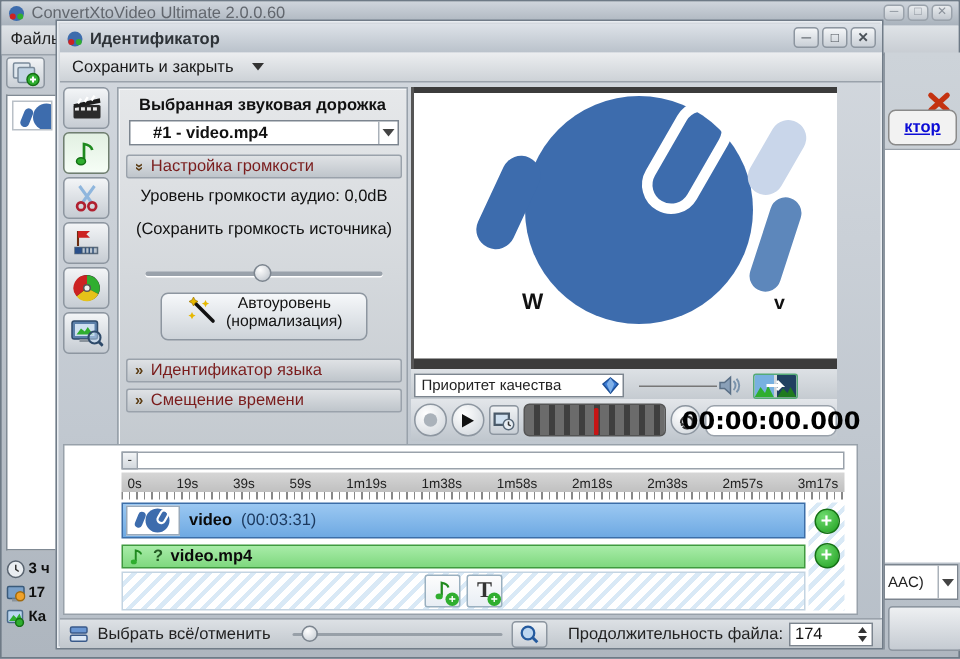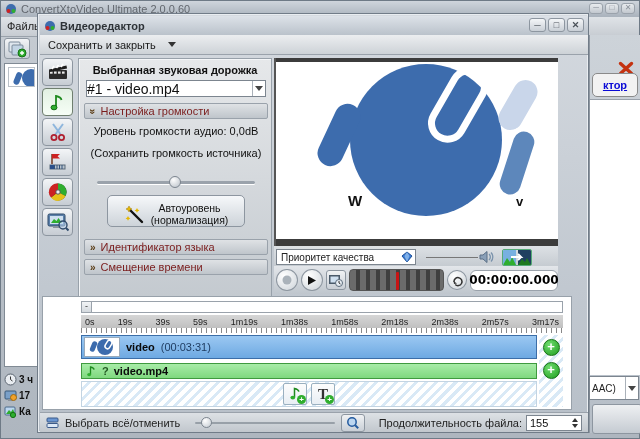--- a/index.html
+++ b/index.html
@@ -71,34 +71,34 @@
   .rail-btn { width:31px; height:28px; margin-bottom:2px; border:1px solid #8d96a0; border-radius:4px;
     background:linear-gradient(#f3f5f7,#c6ccd3); display:flex; align-items:center; justify-content:center; }
   .rail-btn.pressed { background:linear-gradient(#e2f0e2,#f6fef6); border-color:#6f7f6f; }
 
   
   .settings { position:absolute; left:40px; top:44px; width:194px; height:246px;
     border:1px solid #98a1aa; background:linear-gradient(#e6e8ea,#c3c9cf); box-shadow:inset 1px 1px 0 #f4f6f8; }
   .settings h3 { text-align:center; font-size:11px; color:#111; padding-top:5px; }
   .combo { position:absolute; left:7px; top:21px; width:180px; height:17px; background:#fff;
     border:1px solid #7c858f; display:flex; align-items:center; }
-  .combo .txt { flex:1; padding-left:0; font-size:14px; color:#111; }
+  .combo .txt { flex:1; padding-left:15px; font-size:11px; color:#111;font-weight:bold; }
   .section-bar { position:absolute; left:5px; width:184px; height:16px;
     background:linear-gradient(#dfe2e5,#bfc5cb); border:1px solid #9aa2ab; border-radius:2px;
     display:flex; align-items:center; gap:5px; padding-left:5px; }
   .section-bar .lbl { color:#7a1c1c; font-size:11px; }
   .chev { color:#5a3b12; font-size:10px; font-weight:bold; }
   .vol-text { position:absolute; left:0; width:194px; text-align:center; color:#111; font-size:11px; }
   .slider-groove { position:absolute; left:18px; top:122px; width:158px; height:3px;
     background:#9aa2ab; border-radius:2px; box-shadow:0 1px 0 #fff; }
   .slider-thumb { position:absolute; top:-5px; width:12px; height:12px; border-radius:50%;
     background:radial-gradient(circle at 35% 30%, #fdfdfd, #b9c0c8); border:1px solid #7c858f; }
   .auto-btn { position:absolute; left:28px; top:136px; width:138px; height:32px;
     border:1px solid #8d96a0; border-radius:5px; background:linear-gradient(#f6f8fa,#cdd3d9);
-    display:flex; align-items:flex-end; justify-content:center; gap:5px; }
+    display:flex; align-items:flex-start; justify-content:center; gap:5px; }
   .auto-btn .lines { text-align:center; font-size:10.5px; color:#111; line-height:12px; }
 
   
   .preview { position:absolute; left:236px; top:44px; width:284px; height:188px; background:#fff; border-left:2px solid #555; }
   .letterbox-top { position:absolute; left:0; top:0; width:100%; height:4px; background:#3c3c3c; }
   .letterbox-bottom { position:absolute; left:0; bottom:0; width:100%; height:7px; background:#3c3c3c; }
 
   
   .quality-row { position:absolute; left:236px; top:232px; width:284px; height:22px;
     background:linear-gradient(#dde1e5,#c3c9cf); display:flex; align-items:center; }
@@ -113,21 +113,21 @@
     background:linear-gradient(#e3e6ea,#bfc6cd); display:flex; align-items:center; gap:3px; padding-left:2px; }
   .round-btn { width:22px; height:22px; border-radius:50%; border:1px solid #8d96a0;
     background:radial-gradient(circle at 35% 30%, #fff, #cdd3d9); display:flex; align-items:center; justify-content:center; }
   .frame-btn { width:21px; height:20px; border:1px solid #8d96a0; border-radius:3px;
     background:linear-gradient(#f0f2f4,#c9cfd6); display:flex; align-items:center; justify-content:center; }
   .scrub { position:relative; width:96px; height:22px; border-radius:4px; border:1px solid #555;
     background:repeating-linear-gradient(90deg,#6b6b6b 0 6px,#3f3f3f 6px 10px); overflow:hidden; }
   .scrub-marker { position:absolute; left:46px; top:2px; width:3px; height:18px; background:#c81414; border-radius:1px; }
   .time-box { width:88px; height:21px; background:#fff; border:1px solid #9aa2ab; border-radius:6px;
     display:flex; align-items:center; justify-content:center; font-family:"DejaVu Sans", sans-serif;
-    font-weight:bold; font-size:12px; color:#000; }
+    font-weight:bold; font-size:16px; color:#000; }
 
   
   .timeline { position:absolute; left:4px; top:282px; width:530px; height:114px; background:#fff;
     border:1px solid #98a1aa; }
   .tl-scrollbar { position:absolute; left:38px; top:4px; width:482px; height:12px; border:1px solid #9aa2ab;
     background:#fff; }
   .tl-collapse { position:absolute; left:-1px; top:-1px; width:11px; height:12px; border:1px solid #9aa2ab;
     background:linear-gradient(#f2f4f6,#d4d9de); font-size:9px; line-height:9px; text-align:center; color:#333; }
   .ruler { position:absolute; left:38px; top:18px; width:482px; height:13px;
     background:linear-gradient(#d6d6d6,#c0c0c0); display:flex; justify-content:space-between;
@@ -269,21 +269,21 @@
   <div class="editor">
 
     <div class="ed-titlebar">
       <span class="appicon">
         <svg width="12" height="12" viewBox="0 0 12 12">
             <circle cx="6" cy="6" r="5" fill="#3d6cad"></circle>
             <circle cx="3.5" cy="8" r="2" fill="#cc2222"></circle>
             <circle cx="8.5" cy="8" r="2" fill="#2fae2f"></circle>
           </svg>
       </span>
-      <span class="ed-title">Видеоредактор</span>
+      <span class="ed-title">Идентификатор</span>
       <span class="ed-winbtns">
         <span class="ed-winbtn">─</span>
         <span class="ed-winbtn">□</span>
         <span class="ed-winbtn">✕</span>
       </span>
     </div>
 
     <div class="ed-toolbar">
       <span class="tb-item">Сохранить и закрыть</span>
       <span class="tb-drop"></span>
@@ -535,21 +535,21 @@
       </div>
       <div class="mag-btn">
         <svg width="14" height="14" viewBox="0 0 14 14">
             <circle cx="6" cy="6" r="4.2" fill="#bcd6f0" stroke="#245a9e" stroke-width="1.5"></circle>
             <path d="M9.2 9.2l3 3" stroke="#245a9e" stroke-width="2"></path>
           </svg>
       </div>
       <div class="dur-wrap">
         <span class="lbl">Продолжительность файла:</span>
         <div class="dur-field">
-          <span class="val">155</span>
+          <span class="val">174</span>
           <span class="spin">
             <span class="spin-up"></span>
             <span class="spin-dn"></span>
           </span>
         </div>
       </div>
     </div>
 
   </div>
 

